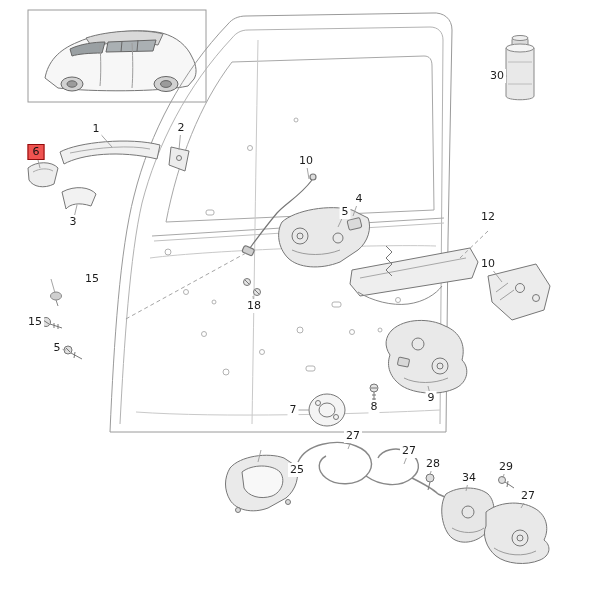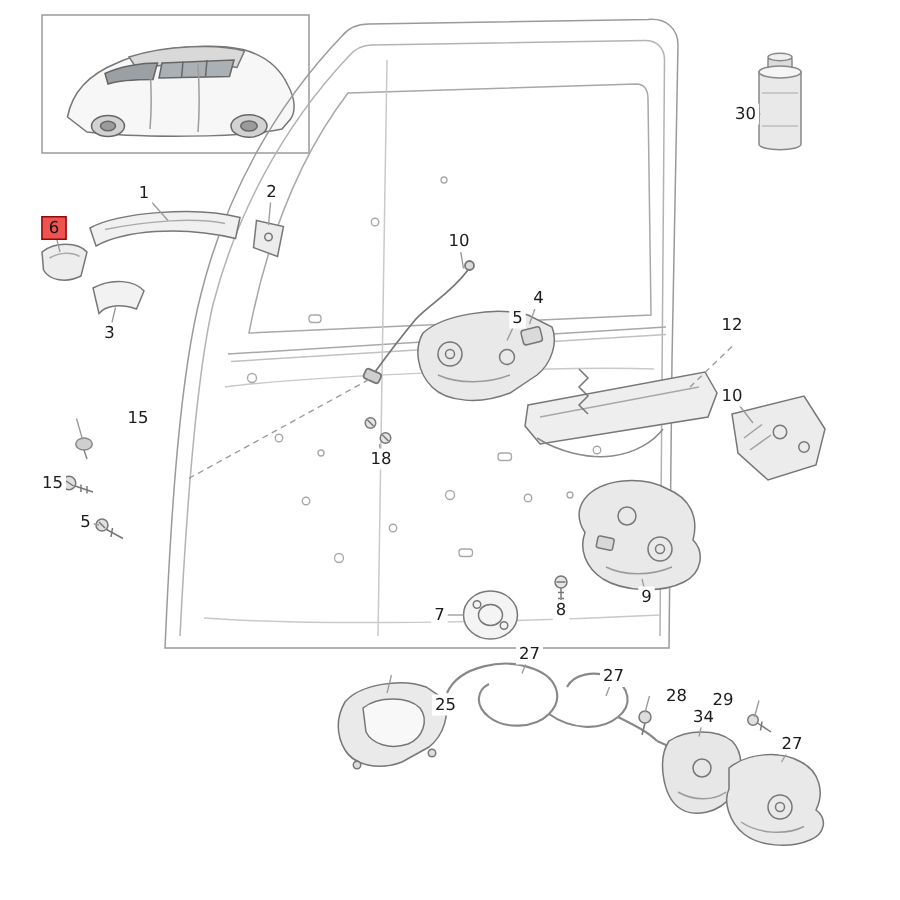--- a/index.html
+++ b/index.html
@@ -258,20 +258,20 @@
       <div class="part-label" style="left: 51px; top: 279px; margin-left: 41px;">15</div>
       <div class="part-label" style="left: 35px; top: 322px;">15</div>
       <div class="part-label" style="left: 57px; top: 348px;">5</div>
       <div class="part-label" style="left: 254px; top: 306px;">18</div>
       <div class="part-label" style="left: 431px; top: 398px;">9</div>
       <div class="part-label" style="left: 293px; top: 410px;">7</div>
       <div class="part-label" style="left: 374px; top: 407px;">8</div>
       <div class="part-label" style="left: 261px; top: 470px; margin-left: 36px;">25</div>
       <div class="part-label" style="left: 353px; top: 436px;">27</div>
       <div class="part-label" style="left: 409px; top: 451px;">27</div>
-      <div class="part-label" style="left: 451px; top: 464px; text-align: right;">28</div>
+      <div class="part-label" style="left: 433px; top: 464px; text-align: right;">28</div>
       <div class="part-label" style="left: 469px; top: 478px;">34</div>
-      <div class="part-label" style="left: 482px; top: 467px;">29</div>
+      <div class="part-label" style="left: 506px; top: 467px;">29</div>
       <div class="part-label" style="left: 528px; top: 496px;">27</div>
       <div class="part-label" style="left: 497px; top: 76px;">30</div>
     </div>
 
 </div>
 
 </body></html>

